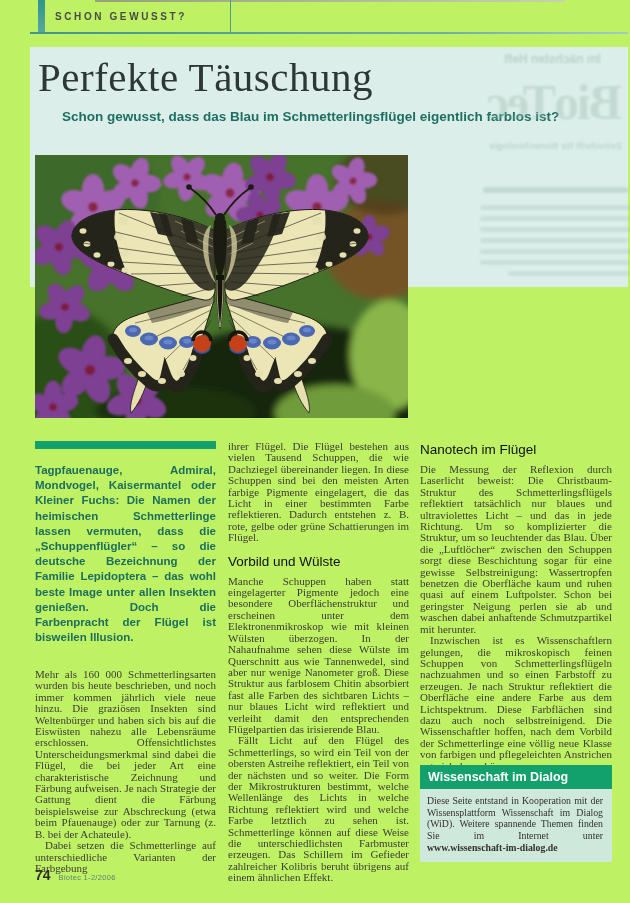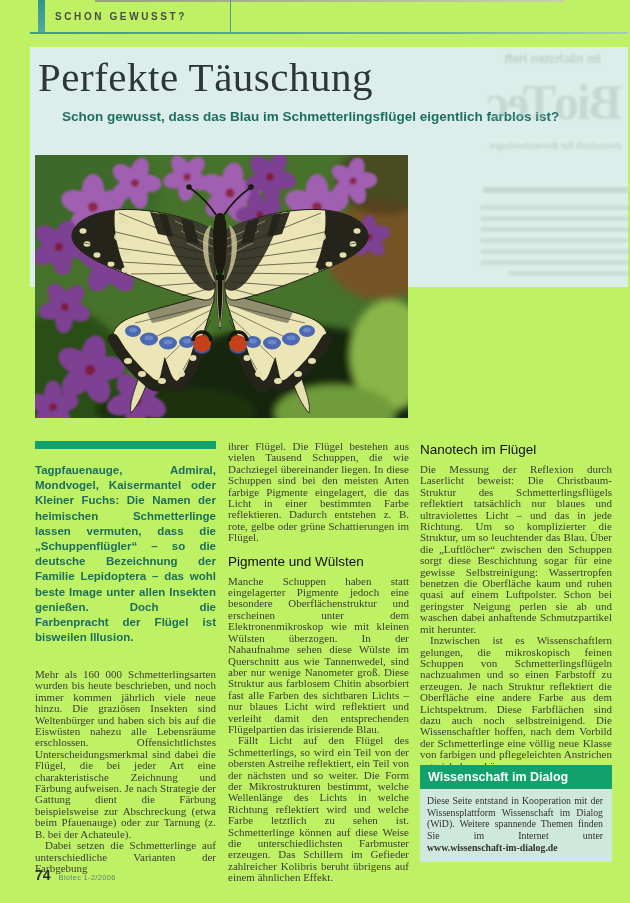--- a/index.html
+++ b/index.html
@@ -249,21 +249,21 @@
     <div class="greenbar"></div>
     <p class="intro">Tagpfauenauge, Admiral, Mondvogel, Kaisermantel oder Kleiner Fuchs: Die Namen der heimischen Schmetterlinge lassen vermuten, dass die „Schuppenflügler“ – so die deutsche Bezeichnung der Familie Lepidoptera – das wohl beste Image unter allen Insekten genießen. Doch die Farbenpracht der Flügel ist bisweilen Illusion.</p>
     <div class="col1-body">
       <p class="bodyp">Mehr als 160 000 Schmetterlingsarten wurden bis heute beschrieben, und noch immer kommen jährlich viele neue hinzu. Die graziösen Insekten sind Weltenbürger und haben sich bis auf die Eiswüsten nahezu alle Lebensräume erschlossen. Offensichtlichstes Unterscheidungsmerkmal sind dabei die Flügel, die bei jeder Art eine charakteristische Zeichnung und Färbung aufweisen. Je nach Strategie der Gattung dient die Färbung beispielsweise zur Abschreckung (etwa beim Pfauenauge) oder zur Tarnung (z. B. bei der Achateule).</p>
       <p class="bodyp indent">Dabei setzen die Schmetterlinge auf unterschiedliche Varianten der Farbgebung</p>
     </div>
   </div>
 
   <div class="col col2">
     <p class="bodyp">ihrer Flügel. Die Flügel bestehen aus vielen Tausend Schuppen, die wie Dachziegel übereinander liegen. In diese Schuppen sind bei den meisten Arten farbige Pigmente eingelagert, die das Licht in einer bestimmten Farbe reflektieren. Dadurch entstehen z. B. rote, gelbe oder grüne Schattierungen im Flügel.</p>
-    <h2 class="colhead">Pigmente und Wülsten</h2>
+    <h2 class="colhead">Vorbild und Wülste</h2>
     <p class="bodyp">Manche Schuppen haben statt eingelagerter Pigmente jedoch eine besondere Oberflächenstruktur und erscheinen unter dem Elektronenmikroskop wie mit kleinen Wülsten überzogen. In der Nahaufnahme sehen diese Wülste im Querschnitt aus wie Tannenwedel, sind aber nur wenige Nanometer groß. Diese Struktur aus farblosem Chitin absorbiert fast alle Farben des sichtbaren Lichts – nur blaues Licht wird reflektiert und verleiht damit den entsprechenden Flügelpartien das irisierende Blau.</p>
     <p class="bodyp indent">Fällt Licht auf den Flügel des Schmetterlings, so wird ein Teil von der obersten Astreihe reflektiert, ein Teil von der nächsten und so weiter. Die Form der Mikrostrukturen bestimmt, welche Wellenlänge des Lichts in welche Richtung reflektiert wird und welche Farbe letztlich zu sehen ist. Schmetterlinge können auf diese Weise die unterschiedlichsten Farbmuster erzeugen. Das Schillern im Gefieder zahlreicher Kolibris beruht übrigens auf einem ähnlichen Effekt.</p>
   </div>
 
   <div class="col col3">
     <h2 class="colhead colhead-first">Nanotech im Flügel</h2>
     <p class="bodyp">Die Messung der Reflexion durch Laserlicht beweist: Die Christbaum-Struktur des Schmetterlingsflügels reflektiert tatsächlich nur blaues und ultraviolettes Licht – und das in jede Richtung. Um so komplizierter die Struktur, um so leuchtender das Blau. Über die „Luftlöcher“ zwischen den Schuppen sorgt diese Beschichtung sogar für eine gewisse Selbstreinigung: Wassertropfen benetzen die Oberfläche kaum und ruhen quasi auf einem Luftpolster. Schon bei geringster Neigung perlen sie ab und waschen dabei anhaftende Schmutzpartikel mit herunter.</p>
     <p class="bodyp indent">Inzwischen ist es Wissenschaftlern gelungen, die mikroskopisch feinen Schuppen von Schmetterlingsflügeln nachzuahmen und so einen Farbstoff zu erzeugen. Je nach Struktur reflektiert die Oberfläche eine andere Farbe aus dem Lichtspektrum. Diese Farbflächen sind dazu auch noch selbstreinigend. Die Wissenschaftler hoffen, nach dem Vorbild der Schmetterlinge eine völlig neue Klasse von farbigen und pflegeleichten Anstrichen entwickeln zu können.</p>
   </div>
 

